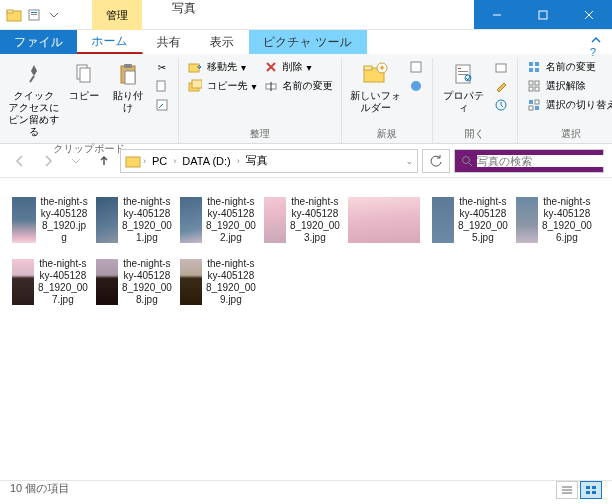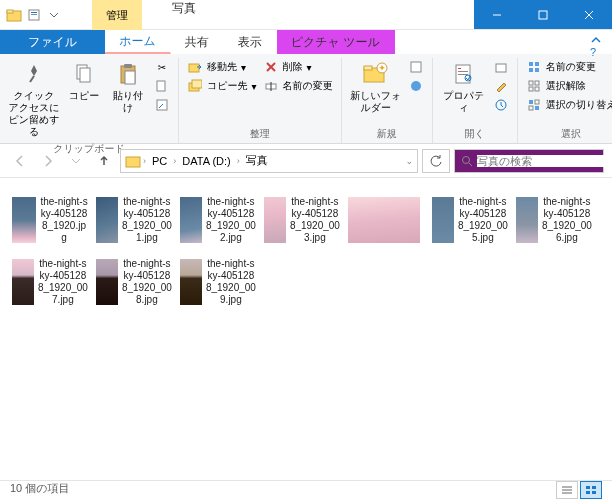--- a/index.html
+++ b/index.html
@@ -9,24 +9,24 @@
 .titlebar-left { display: flex; align-items: center; padding-left: 6px; gap: 4px; }
 .qat-icon { width: 16px; height: 16px; display: flex; align-items: center; justify-content: center; }
 .titlebar-tabs { display: flex; height: 100%; margin-left: 30px; }
 .contextual-tab { background: #ffe796; height: 30px; display: flex; flex-direction: column; justify-content: center; align-items: center; padding: 0 14px; font-size: 11px; }
 .title-text { padding: 0 30px; color: #333; font-size: 12px; }
 .win-controls { margin-left: auto; display: flex; height: 100%; }
 .win-btn { width: 46px; height: 100%; display: flex; align-items: center; justify-content: center; color: #000; }
 .win-btn.blue { background: #1979ca; color: #fff; }
 
 .tabs-row { height: 24px; display: flex; background: #fff; }
-.file-tab { background: #1979ca; color: #fff; padding: 4px 28px; font-size: 12px; display: flex; align-items: center; }
+.file-tab { background: #1979ca; color: #fff; padding: 4px 14px; font-size: 12px; display: flex; align-items: center; }
 .tab { padding: 4px 14px; font-size: 12px; color: #333; display: flex; align-items: center; border-right: 1px solid transparent; }
-.tab.active { border-bottom: 2px solid #fca5a5; color: #1979ca; }
-.contextual-sub { background: #d946ef; }
+.tab.active { border-bottom: 2px solid #b91c1c; color: #1979ca; }
+.contextual-sub { background: #7dd3fc; }
 .collapse-btn { margin-left: auto; padding: 4px 10px; color: #1979ca; }
 
 .ribbon { height: 90px; background: #f5f6f7; border-bottom: 1px solid #dadbdc; display: flex; padding-top: 4px; }
 .ribbon-group { display: flex; flex-direction: column; border-right: 1px solid #e1e2e3; padding: 0 6px; }
 .ribbon-group-content { flex: 1; display: flex; align-items: flex-start; gap: 2px; }
 .ribbon-group-label { text-align: center; font-size: 10px; color: #666; padding: 2px 0; }
 .big-btn { display: flex; flex-direction: column; align-items: center; justify-content: center; width: 56px; padding: 2px; gap: 2px; font-size: 10px; text-align: center; line-height: 1.2; }
 .big-btn .icon { width: 28px; height: 28px; display: flex; align-items: center; justify-content: center; }
 .small-btns { display: flex; flex-direction: column; gap: 1px; }
 .small-btn { display: flex; align-items: center; gap: 4px; font-size: 10px; padding: 1px 2px; white-space: nowrap; }

